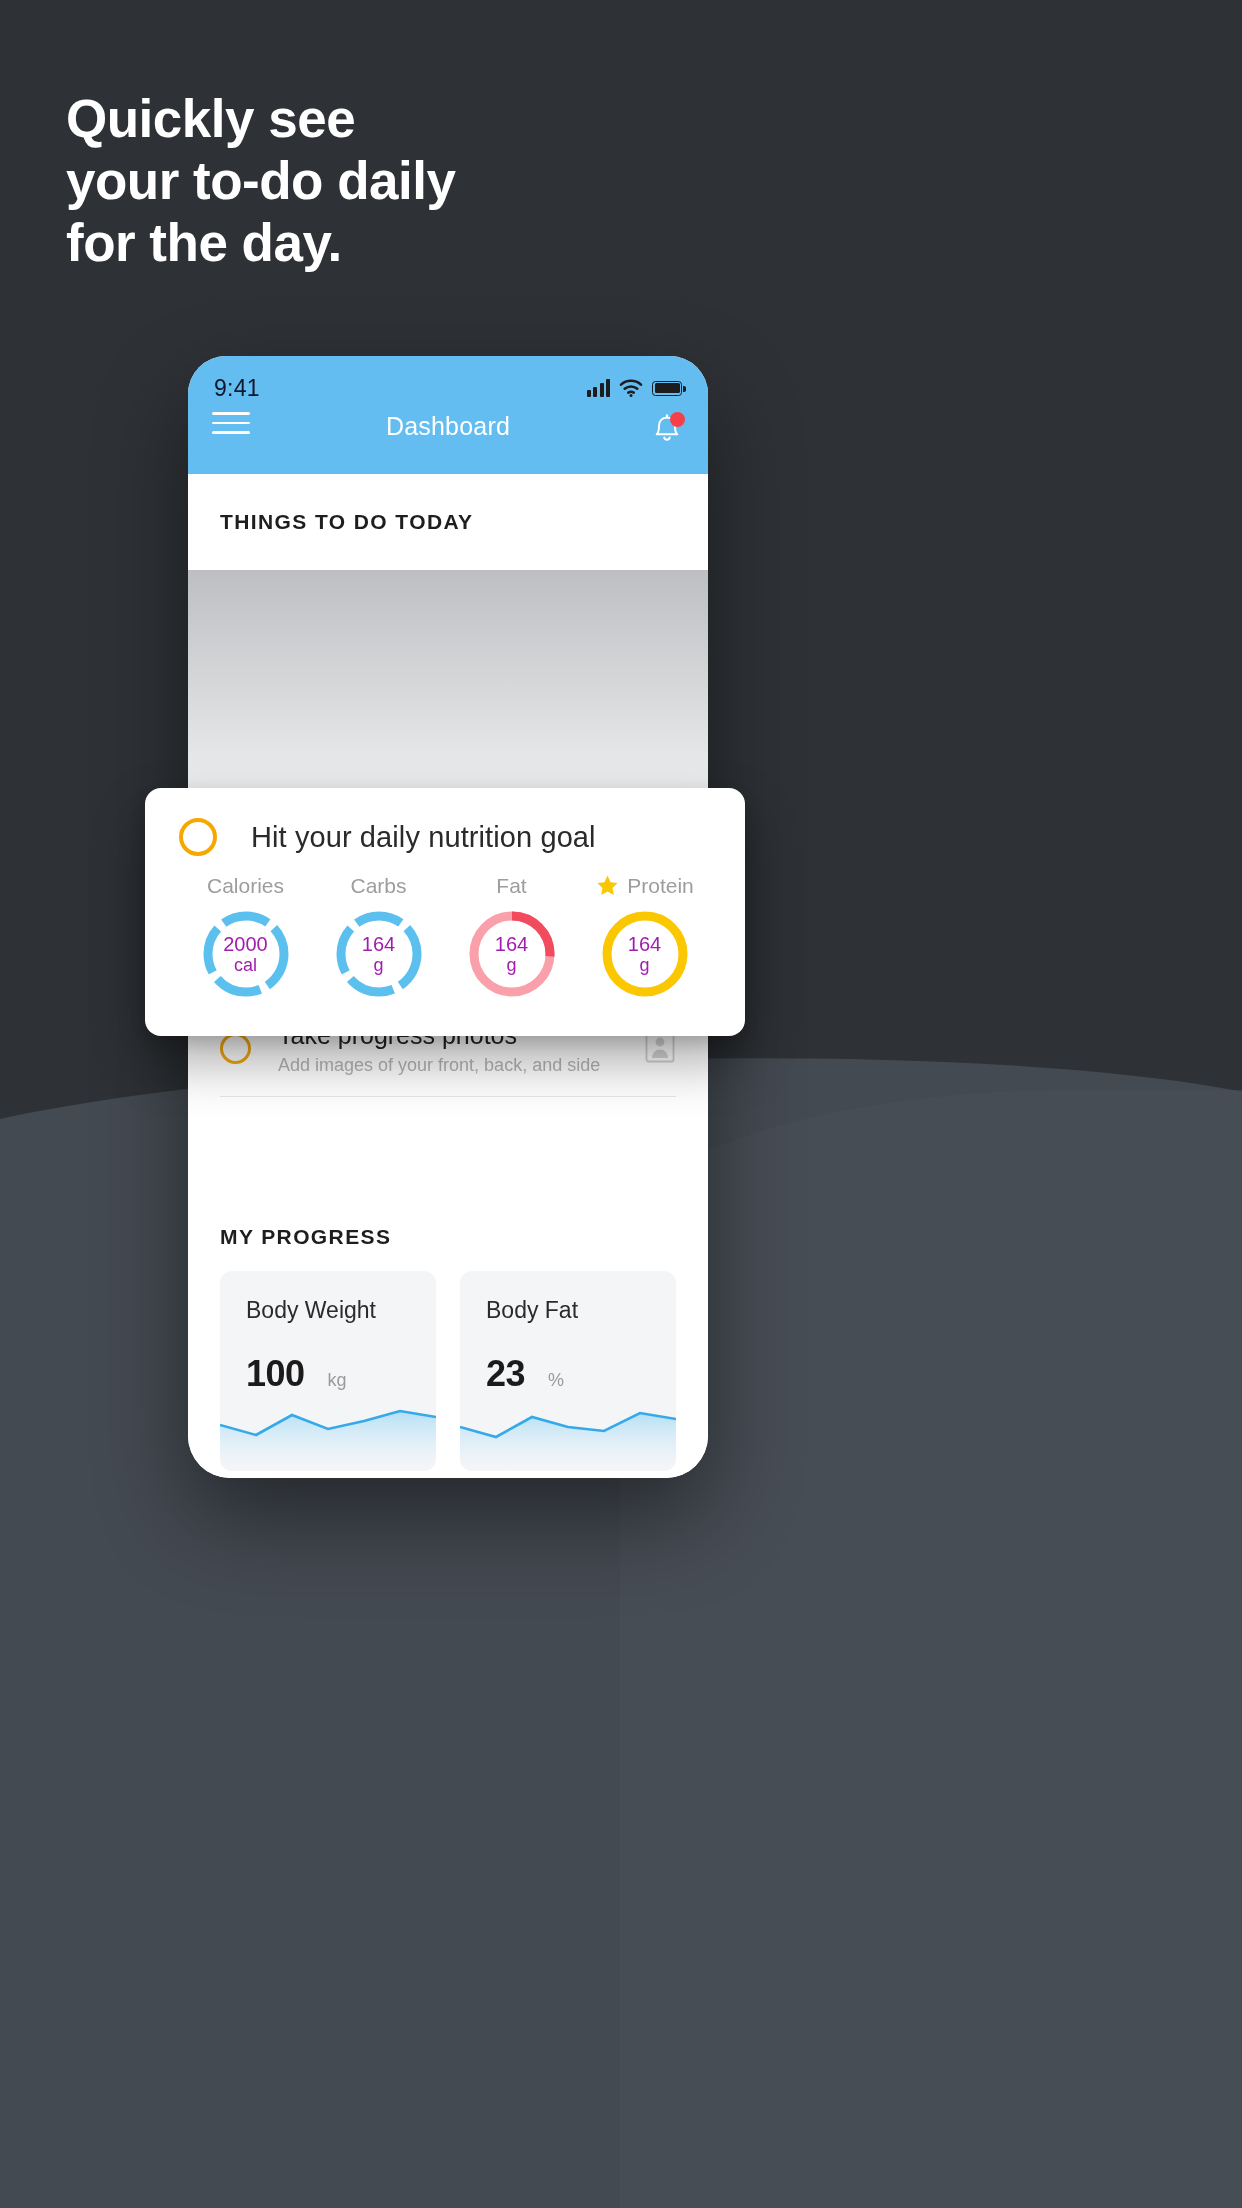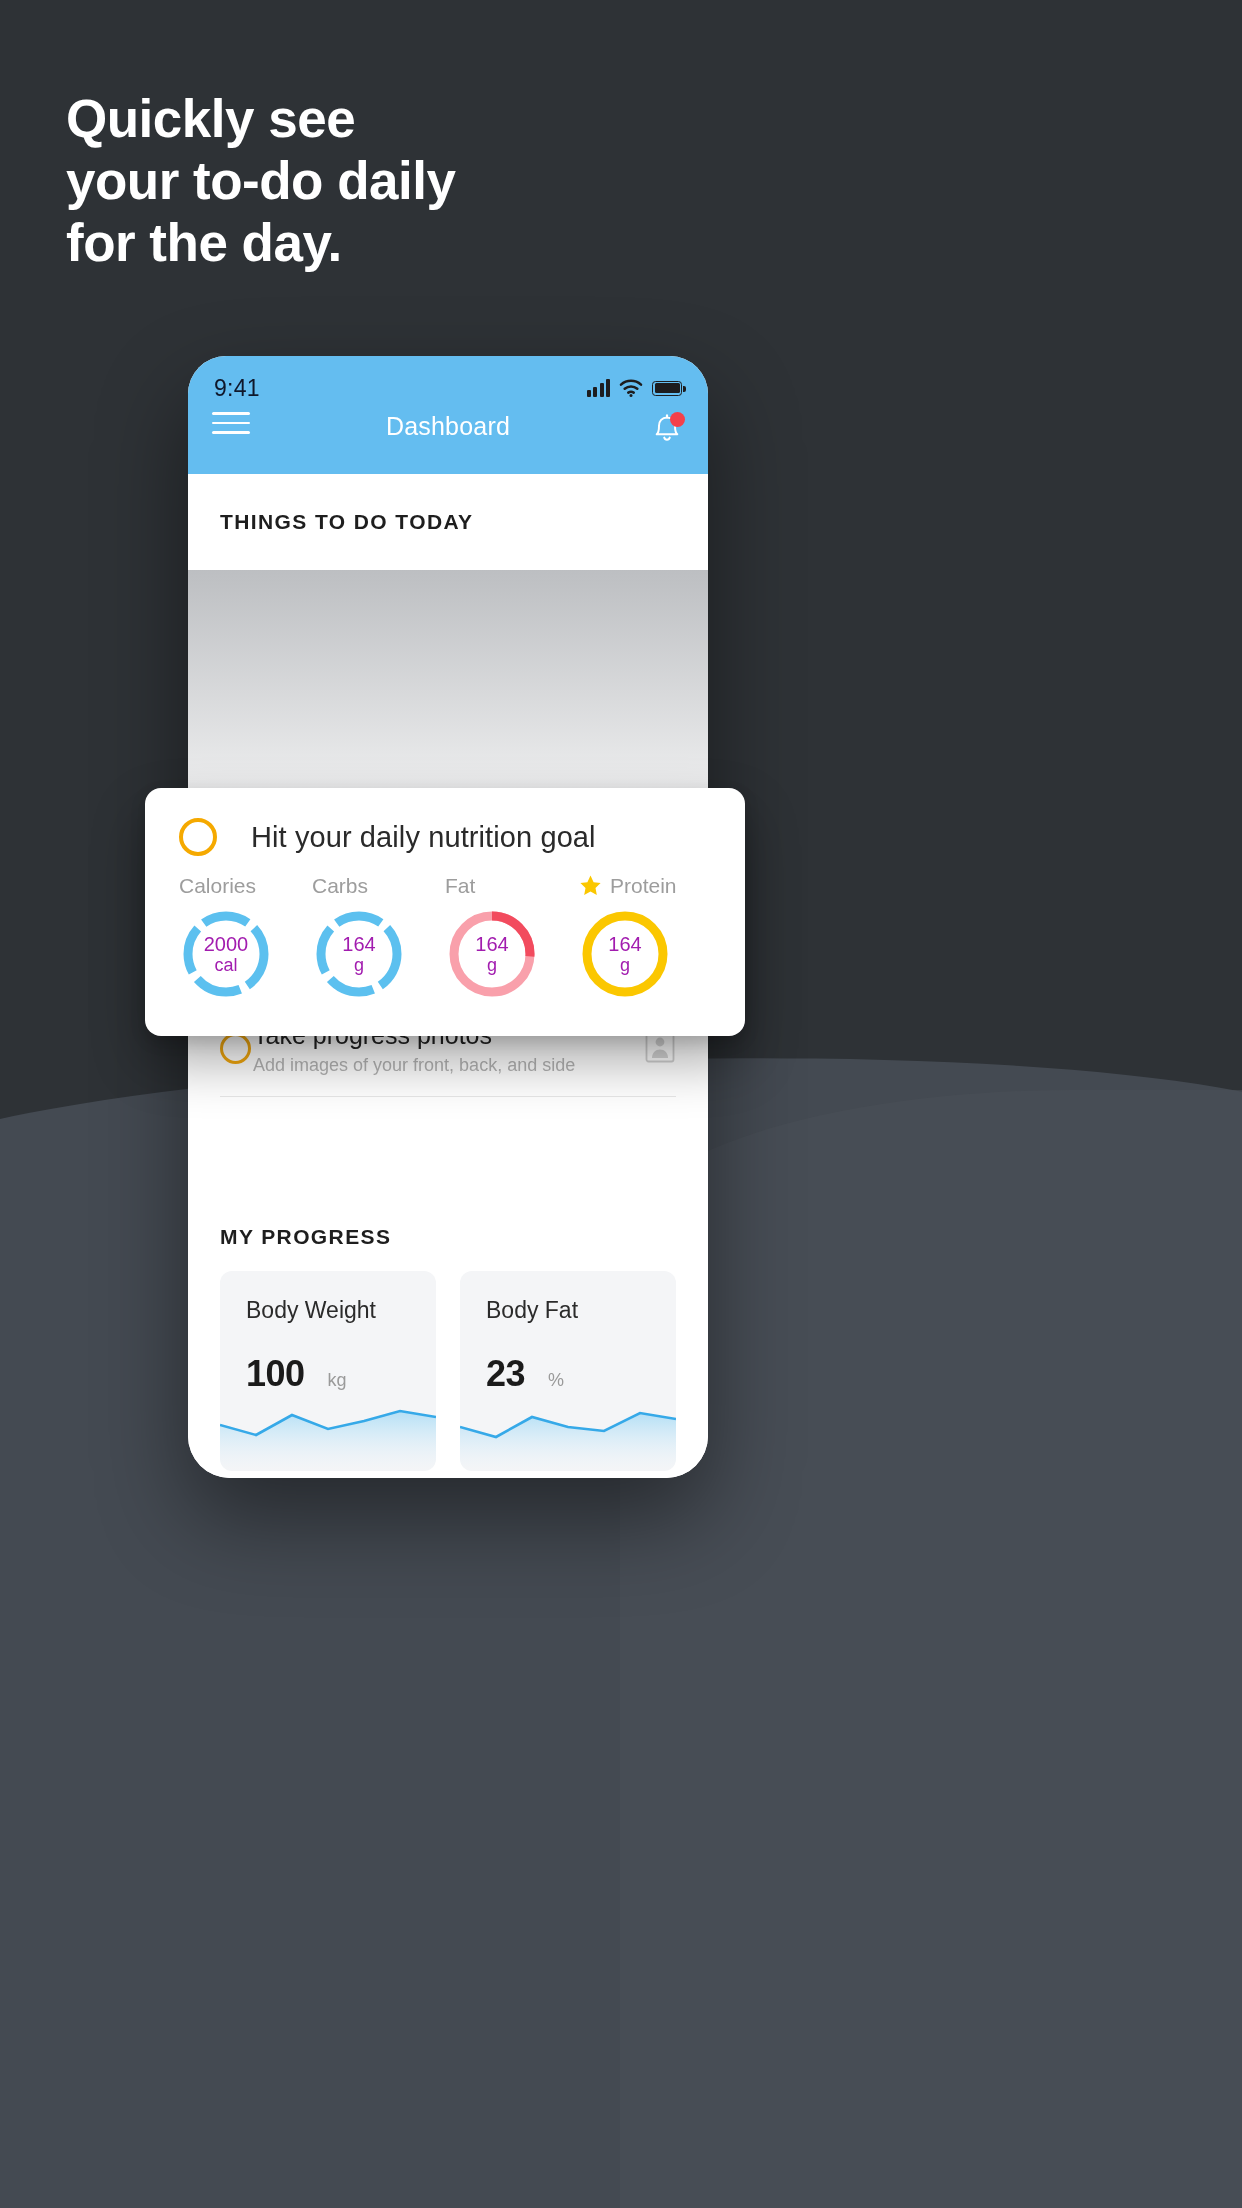--- a/index.html
+++ b/index.html
@@ -115,21 +115,21 @@
     background: linear-gradient(to bottom, rgba(60,66,75,.34), rgba(60,66,75,.0));
     pointer-events:none;
   }
 
   
   .todo-list { padding: 0 32px; position: relative; }
   .todo-row {
     display: flex; align-items: center;
     padding: 21px 0 20px 0;
     border-bottom: 1.4px solid #e8e8e8;
-    gap: 2px;
+    gap: 27px;
   }
   .todo-row.first { border-top: 1.4px solid #e8e8e8; }
   .ring-check {
     width: 31px; height: 31px; border-radius: 50%;
     border: 3.6px solid #f2a80f; flex: 0 0 auto;
   }
   .ring-check.green { border-color: #4cc764; }
   .todo-text { flex: 1 1 auto; }
   .todo-title { font-size: 25px; color: #232323; line-height: 1.22; }
   .todo-sub { font-size: 18px; color: #b3b3b3; margin-top: 3px; line-height: 1.25; }
@@ -170,21 +170,21 @@
   .fc-head { display: flex; align-items: center; gap: 34px; }
   .fc-ring {
     width: 38px; height: 38px; border-radius: 50%;
     border: 4.4px solid #f5a900; flex: 0 0 auto;
   }
   .fc-title { font-size: 29px; color: #2a2a2a; letter-spacing: .1px; }
   .macros {
     display: grid; grid-template-columns: repeat(4, 1fr);
     margin-top: 18px;
   }
-  .macro { display: flex; flex-direction: column; }
+  .macro { display: flex; flex-direction: column; align-items: center; }
   .macro-label {
     font-size: 21px; color: #9d9d9d;
     display: flex; align-items: center; gap: 7px; margin-bottom: 9px;
   }
   .macro-ring { position: relative; width: 94px; height: 94px; }
   .macro-ring svg { display: block; }
   .macro-center {
     position: absolute; inset: 0;
     display: flex; flex-direction: column;
     align-items: center; justify-content: center;

